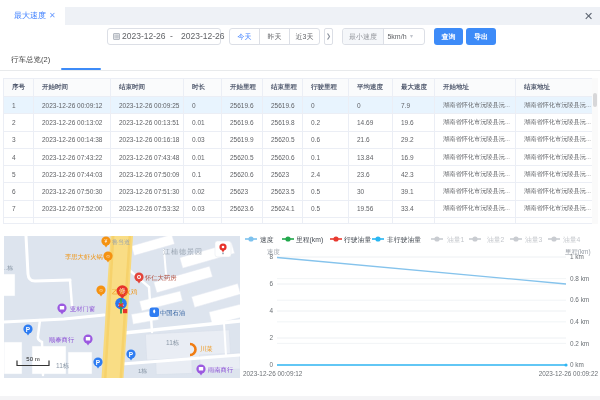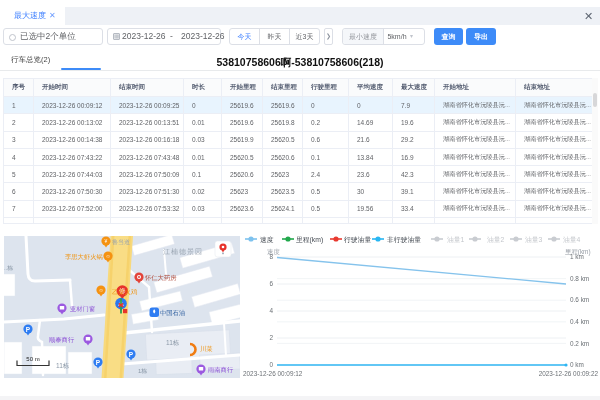--- a/index.html
+++ b/index.html
@@ -11,24 +11,20 @@
 </head>
 <body>
 <div id="app">
 
   <div class="abs" style="left:0;top:7px;width:600px;height:18px;background:#eef1f6;"></div>
   <div class="abs" style="left:0;top:7px;width:65px;height:18px;background:#fff;"></div>
   <div class="abs" style="left:14px;top:7px;height:18px;line-height:18px;font-size:8px;color:#3d7fff;">最大速度</div>
   <div class="abs" style="left:49px;top:7px;height:18px;line-height:18px;font-size:8px;color:#6b9bff;">✕</div>
   <div class="abs" style="left:584px;top:7px;height:18px;line-height:18px;font-size:11px;color:#5c6470;">✕</div>
 
-  <div class="abs" style="left:3px;top:28px;width:100px;height:17px;border:1px solid #dcdfe6;border-radius:3px;background:#fff;">
-    <span class="abs" style="left:5px;top:4.5px;width:7px;height:7px;border:1px solid #c0c4cc;border-radius:50%;"></span>
-    <span class="abs" style="left:16px;top:0;line-height:15px;font-size:8.5px;color:#606266;">已选中2个单位</span>
-  </div>
   <div class="abs" style="left:107px;top:28px;width:114px;height:17px;border:1px solid #dcdfe6;border-radius:3px;background:#fff;">
     <span class="abs" style="left:5px;top:4px;width:7px;height:7px;border:1px solid #b5bac2;border-radius:1px;"></span>
     <span class="abs" style="left:4px;top:2.5px;width:9px;text-align:center;font-size:6px;color:#b5bac2;">▦</span>
     <span class="abs" style="left:14px;top:0;line-height:15px;font-size:8.5px;color:#606266;">2023-12-26</span>
     <span class="abs" style="left:62px;top:0;line-height:15px;font-size:8.5px;color:#606266;">-</span>
     <span class="abs" style="left:73px;top:0;line-height:15px;font-size:8.5px;color:#606266;">2023-12-26</span>
   </div>
   <div class="abs" style="left:229px;top:28px;width:91px;height:17px;border:1px solid #dcdfe6;border-radius:3px;background:#fff;display:flex;">
     <div style="flex:1;text-align:center;line-height:15px;font-size:7px;color:#3d7fff;border-right:1px solid #dcdfe6;">今天</div>
     <div style="flex:1;text-align:center;line-height:15px;font-size:7px;color:#606266;border-right:1px solid #dcdfe6;">昨天</div>
@@ -39,21 +35,20 @@
     <div style="width:41px;background:#f5f7fa;border-right:1px solid #dcdfe6;text-align:center;line-height:15px;font-size:7px;color:#909399;border-radius:3px 0 0 3px;">最小速度</div>
     <div style="flex:1;text-align:center;line-height:15px;font-size:7px;color:#606266;">5km/h</div>
     <div style="width:14px;line-height:15px;font-size:6px;color:#c0c4cc;">▾</div>
   </div>
   <div class="abs" style="left:434px;top:28px;width:29px;height:17px;background:#3d8bf8;border-radius:3px;text-align:center;line-height:17px;font-size:7px;font-weight:bold;color:#fff;">查询</div>
   <div class="abs" style="left:466px;top:28px;width:30px;height:17px;background:#3d8bf8;border-radius:3px;text-align:center;line-height:17px;font-size:7px;font-weight:bold;color:#fff;">导出</div>
 
   <div class="abs" style="left:0;top:70px;width:600px;height:1px;background:#e8eaec;"></div>
   <div class="abs" style="left:11px;top:55px;font-size:7.5px;color:#444;">行车总览(2)</div>
   <div class="abs" style="left:61px;top:68px;width:40px;height:2px;background:#3d8bf8;border-radius:1px;"></div>
-  <div class="abs" style="left:0;top:56px;width:600px;text-align:center;font-size:10.5px;font-weight:bold;color:#111;">53810758606啊-53810758606(218)</div>
 
   <div id="tblwrap" class="abs" style="left:3px;top:78px;width:589px;height:146px;font-size:6.5px;color:#606266;">
 <table style="border-collapse:collapse;table-layout:fixed;width:589px;border-top:1px solid #ebeef5;border-left:1px solid #ebeef5;">
 <colgroup>
           <col style="width:30px">
           <col style="width:77px">
           <col style="width:73px">
           <col style="width:38px">
           <col style="width:41px">
           <col style="width:40px">

